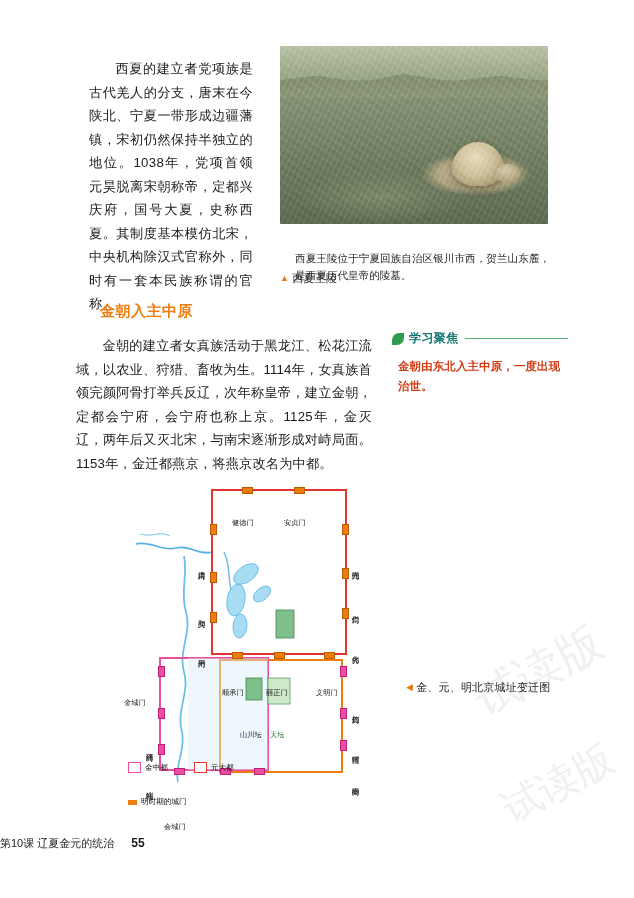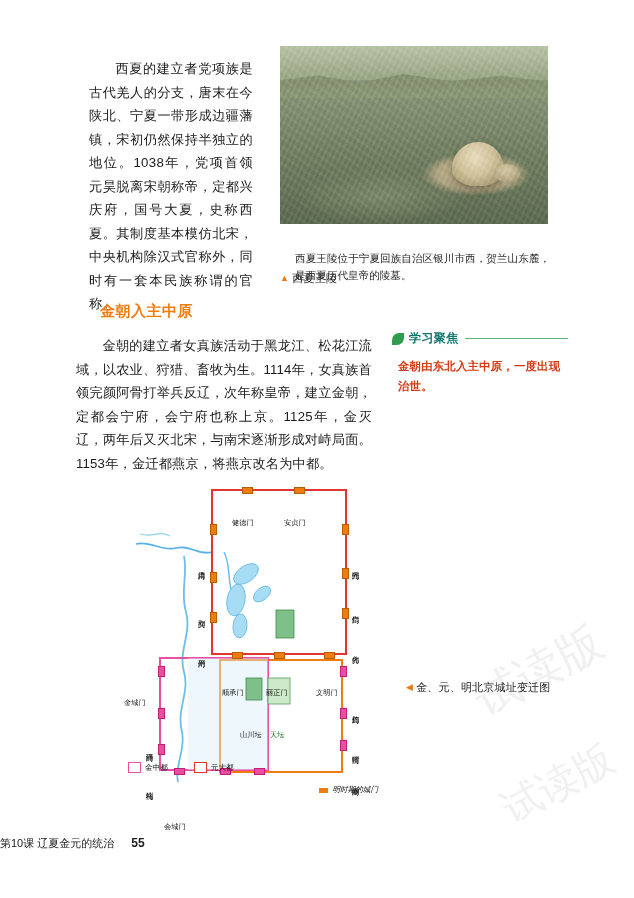--- a/index.html
+++ b/index.html
@@ -221,21 +221,20 @@
     left: 128px;
     top: 762px;
     width: 250px;
     font-size: 7.6px;
     color: #111;
   }
   .legend-row {
     display: flex;
     align-items: center;
     gap: 4px;
-    justify-content: flex-end;
   }
   .sw {
     width: 11px; height: 9px;
     border: 1.2px solid #999;
     display: inline-block;
   }
   .sw.pink { border-color: #e94fa0; background: #fff; }
   .sw.red  { border-color: #e0362e; background: #fff; }
   .sw.org  { background: #f07c10; border: none; height: 5px; width: 9px; }
 
@@ -423,21 +422,21 @@
     <div style="display:flex; gap:26px; align-items:center;">
       <div class="legend-row">
         <span class="sw pink"></span>
         <span>金中都</span>
       </div>
       <div class="legend-row">
         <span class="sw red"></span>
         <span>元大都</span>
       </div>
     </div>
-    <div class="legend-row" style="margin-top:12px;font-style:italic;">
+    <div class="legend-row" style="margin-top:24px;">
       <span class="sw org"></span>
       <span>明时期的城门</span>
     </div>
   </div>
 
   <div class="map-cap-title">
     <span class="tri">◀</span><span>金、元、明北京城址变迁图</span>
   </div>
 
   <div class="watermark">试读版</div>

